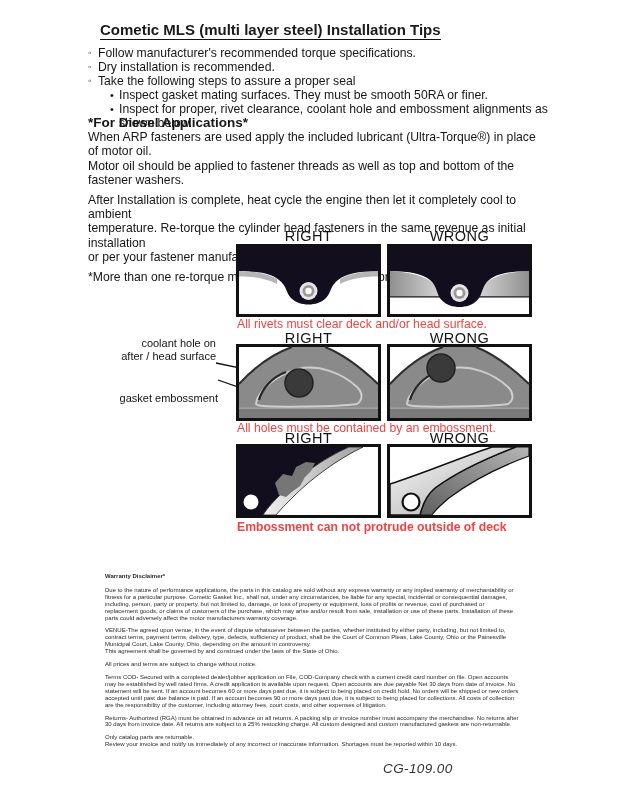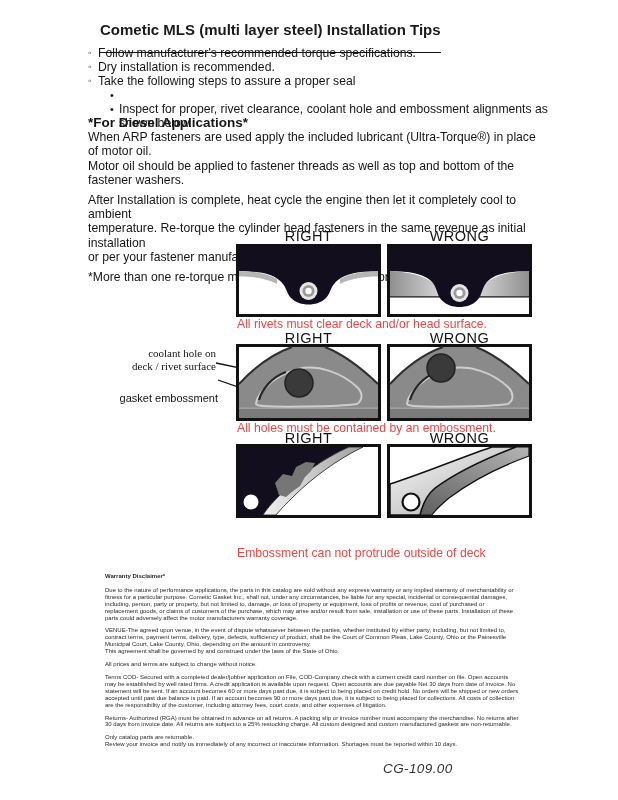--- a/index.html
+++ b/index.html
@@ -1,20 +1,20 @@
 <!DOCTYPE html>
 <html><head>
 <meta charset="utf-8">
 <style>
   * { margin:0; padding:0; box-sizing:border-box; }
   body { background:#ffffff; font-family:"Liberation Sans", sans-serif; }
   .page { position:relative; width:618px; height:800px; background:#ffffff; overflow:hidden; color:#1a1a1a; }
 
   .title { position:absolute; left:100px; top:21px; font-size:15px; font-weight:bold; }
-  .title span { display:inline-block; border-bottom:1.6px solid #111; padding-bottom:14px; }
+  .title span { display:inline-block; border-bottom:1.6px solid #111; padding-bottom:1px; }
 
   .bullets { position:absolute; left:88px; top:46px; width:460px; font-size:12.2px; line-height:14px; color:#161616; }
   .b-row { display:flex; }
   .b-row .mark { width:10px; flex:none; font-size:10px; line-height:14px; }
   .b-sub { margin-left:22px; }
   .b-sub .mark { width:9px; font-size:11px; }
 
   .diesel { position:absolute; left:88px; top:116px; width:458px; font-size:12.2px; line-height:14.2px; color:#161616; }
   .diesel-head { font-size:13.5px; font-weight:bold; }
   .d-para { margin-bottom:6px; }
@@ -50,20 +50,21 @@
     <div class="b-row">
         <span class="mark">◦</span>
         <span>Dry installation is recommended.</span>
       </div>
     <div class="b-row">
         <span class="mark">◦</span>
         <span>Take the following steps to assure a proper seal</span>
       </div>
     <div class="b-row b-sub">
         <span class="mark">•</span>
+        <span>Inspect gasket mating surfaces.  They must be smooth 50RA or finer.</span>
       </div>
     <div class="b-row b-sub">
         <span class="mark">•</span>
         <span>Inspect for proper, rivet clearance, coolant hole and embossment alignments as shown below.</span>
       </div>
   </div>
 
   <div class="diesel">
     <div class="diesel-head">*For Diesel Applications*</div>
     <div class="d-para">
@@ -114,23 +115,23 @@
       <circle cx="72.5" cy="49" r="6" fill="#9a9a9a"></circle>
       <circle cx="72.5" cy="49" r="3.2" fill="#ffffff"></circle>
     </svg>
   </div>
 
   <div class="caption" style="top:318px;">All rivets must clear deck and/or head surface.</div>
 
   <div class="rw-label" style="left:236px; top:330px;">RIGHT</div>
   <div class="rw-label" style="left:387px; top:330px;">WRONG</div>
 
-  <div class="callout" style="left:116px; top:347px;font-family:Liberation Serif, serif;">
+  <div class="callout" style="left:116px; top:337px;">
     <div>coolant hole on</div>
-    <div>deck / rivet surface</div>
+    <div>after / head surface</div>
   </div>
   <div class="callout" style="left:118px; top:392px;">gasket embossment</div>
 
   <svg style="position:absolute; left:210px; top:352px;" width="95" height="48" viewBox="0 0 95 48">
     <line x1="6" y1="11" x2="82" y2="27" stroke="#111" stroke-width="1.3"></line>
     <line x1="8" y1="28" x2="48" y2="42" stroke="#111" stroke-width="1.3"></line>
   </svg>
 
   <div class="diag" style="left:236px; top:344px;">
     <svg width="145" height="77" viewBox="0 0 145 77">
@@ -195,21 +196,21 @@
             <stop offset="1" stop-color="#b5b5b5"></stop>
         </linearGradient>
       </defs>
       <rect x="1.5" y="1.5" width="142" height="71" fill="#ffffff" stroke="#111" stroke-width="3"></rect>
       <path d="M33,71 C36,58 42,49 48,44 C70,28 100,14 129,3 L142,3 L142,12 C112,23 82,39 62,54 C54,61 48,66 45,71 Z" fill="url(#gWD)" stroke="#111" stroke-width="1.2"></path>
       <path d="M3,40 C35,30 70,15 105,3 L129,3 C100,14 70,28 48,44 C42,49 36,58 33,71 L3,71 Z" fill="url(#gWL)" stroke="#111" stroke-width="1.5"></path>
       <circle cx="24" cy="58" r="8.5" fill="#ffffff" stroke="#111" stroke-width="2.2"></circle>
     </svg>
   </div>
 
-  <div class="caption" style="top:547px;">
+  <div class="caption" style="top:521px;font-weight:bold;">
     <div>Embossment can not protrude outside of deck</div>
   </div>
 
   <div class="legal">
     <div class="legal-head">Warranty Disclaimer*</div>
     <p>Due to the nature of performance applications, the parts in this catalog are sold without any express warranty or any implied warranty of merchantability or fitness for a particular purpose.  Cometic Gasket Inc., shall not, under any circumstances, be liable for any special, incidental or consequential damages, including, person, party or property, but not limited to, damage, or loss of property or equipment, loss of profits or revenue, cost of purchased or replacement goods, or claims of customers of the purchase, which may arise and/or result from sale, installation or use of these parts.  Installation of these parts could adversely affect the motor manufacturers warranty coverage.</p>
     <p class="tight">VENUE-The agreed upon venue, in the event of dispute whatsoever between the parties, whether instituted by either party, including, but not limited to, contract terms, payment terms, delivery, type, defects, sufficiency of product, shall be the Court of Common Pleas, Lake County, Ohio or the Painesville Municipal Court, Lake County, Ohio, depending on the amount in controversy.</p>
     <p class="after-tight">This agreement shall be governed by and construed under the laws of the State of Ohio.</p>
     <p>All prices and terms are subject to change without notice.</p>
     <p>Terms COD- Secured with a completed dealer/jobber application on File, COD-Company check with a current credit card number on file.  Open accounts may be established by well rated firms.  A credit application is available upon request.  Open accounts are due payable Net 30 days from date of invoice.  No statement will be sent.  If an account becomes 60 or more days past due, it is subject to being placed on credit hold.  No orders will be shipped or new orders accepted until past due balance is paid.  If an account becomes 90 or more days past due, it is subject to being placed for collections.  All costs of collection are the responsibility of the customer, including attorney fees, court costs, and other expenses of litigation.</p>

